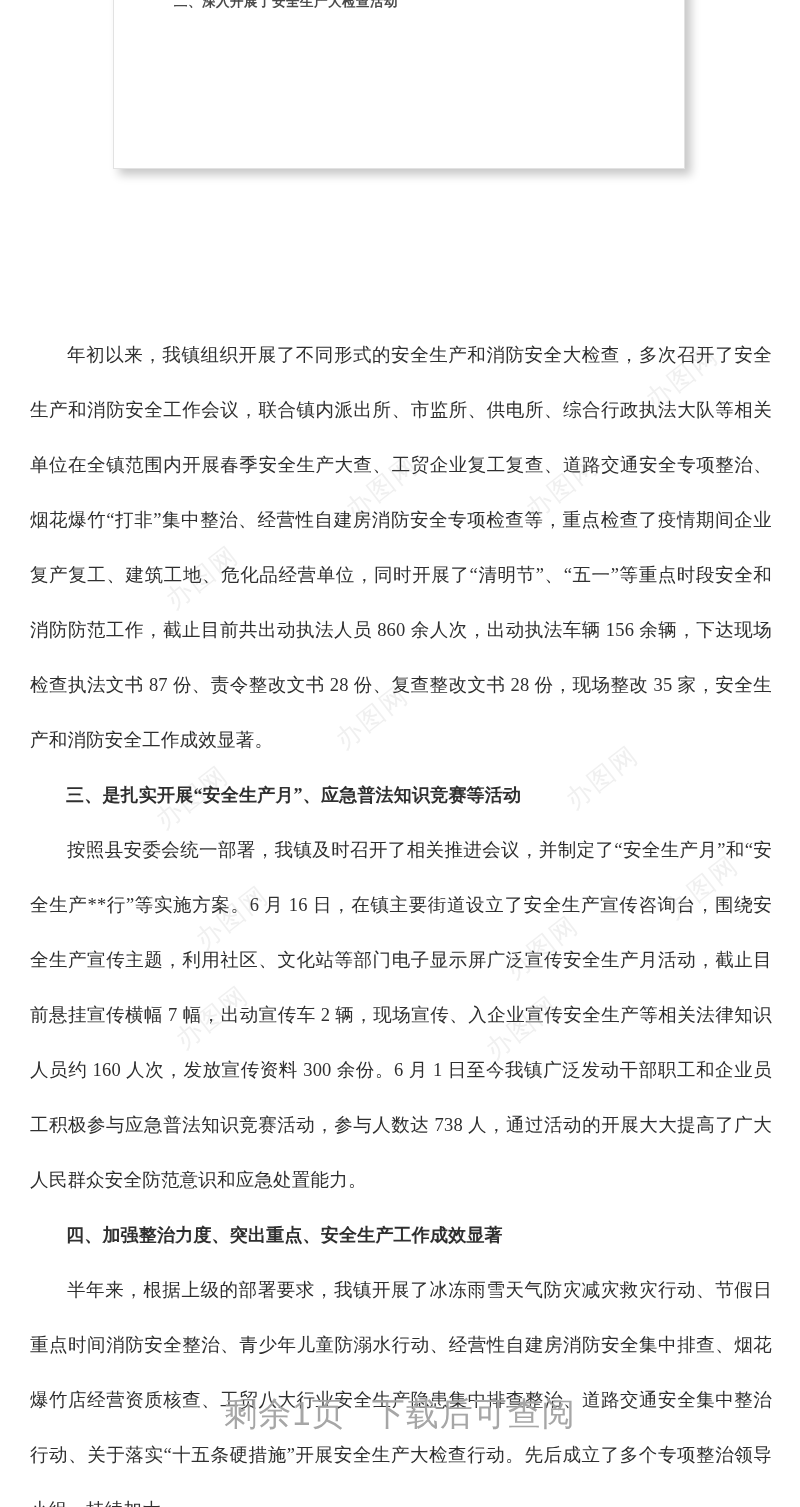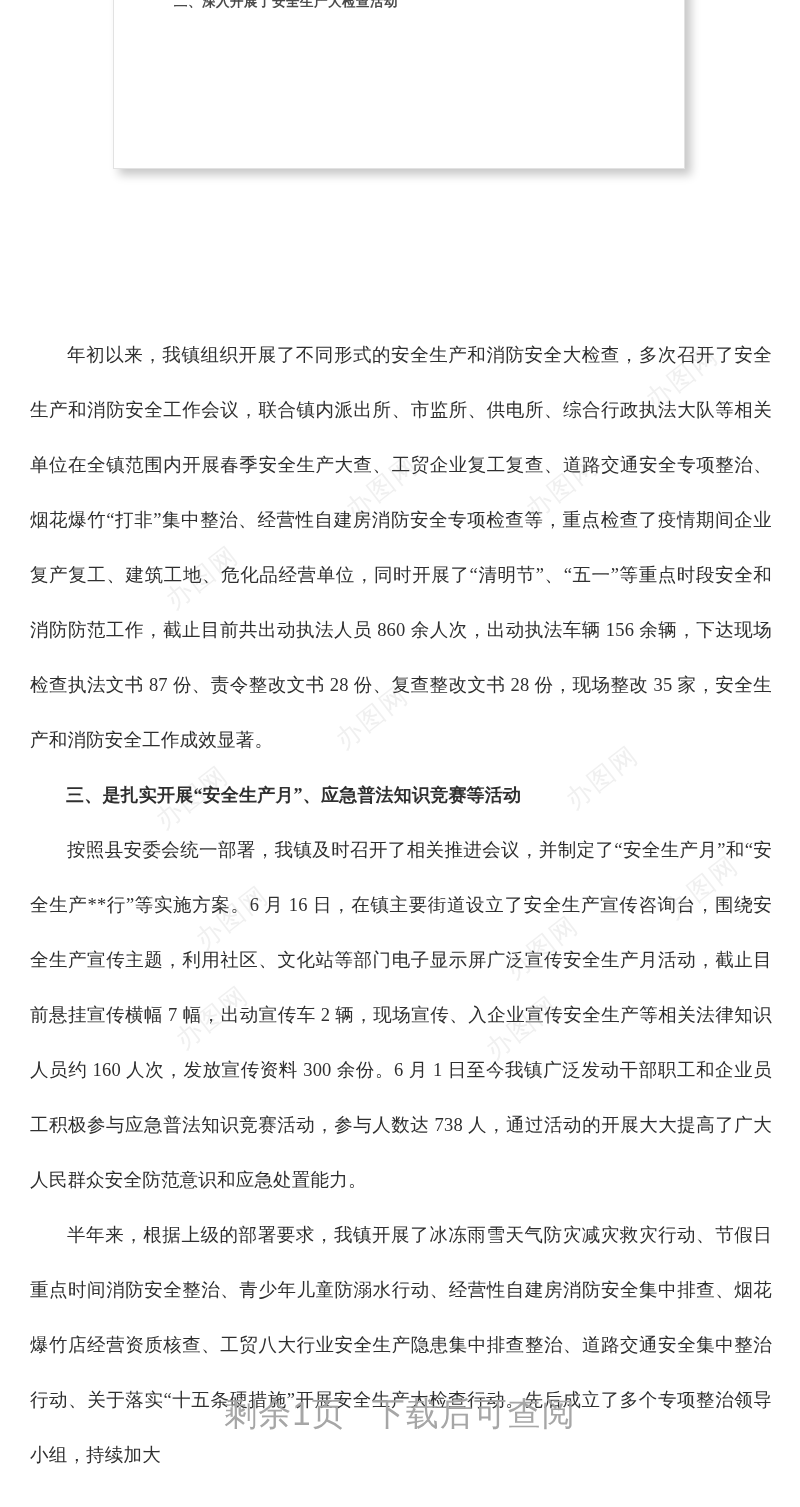--- a/index.html
+++ b/index.html
@@ -122,20 +122,21 @@
 
 <div class="doc">
   <div class="text-region">
 
     <p class="para">年初以来，我镇组织开展了不同形式的安全生产和消防安全大检查，多次召开了安全生产和消防安全工作会议，联合镇内派出所、市监所、供电所、综合行政执法大队等相关单位在全镇范围内开展春季安全生产大查、工贸企业复工复查、道路交通安全专项整治、烟花爆竹“打非”集中整治、经营性自建房消防安全专项检查等，重点检查了疫情期间企业复产复工、建筑工地、危化品经营单位，同时开展了“清明节”、“五一”等重点时段安全和消防防范工作，截止目前共出动执法人员 860 余人次，出动执法车辆 156 余辆，下达现场检查执法文书 87 份、责令整改文书 28 份、复查整改文书 28 份，现场整改 35 家，安全生产和消防安全工作成效显著。</p>
 
     <h3 class="heading">三、是扎实开展“安全生产月”、应急普法知识竞赛等活动</h3>
 
     <p class="para">按照县安委会统一部署，我镇及时召开了相关推进会议，并制定了“安全生产月”和“安全生产**行”等实施方案。6 月 16 日，在镇主要街道设立了安全生产宣传咨询台，围绕安全生产宣传主题，利用社区、文化站等部门电子显示屏广泛宣传安全生产月活动，截止目前悬挂宣传横幅 7 幅，出动宣传车 2 辆，现场宣传、入企业宣传安全生产等相关法律知识人员约 160 人次，发放宣传资料 300 余份。6 月 1 日至今我镇广泛发动干部职工和企业员工积极参与应急普法知识竞赛活动，参与人数达 738 人，通过活动的开展大大提高了广大人民群众安全防范意识和应急处置能力。</p>
 
+    <h3 class="heading">四、加强整治力度、突出重点、安全生产工作成效显著</h3>
 
     <p class="para">半年来，根据上级的部署要求，我镇开展了冰冻雨雪天气防灾减灾救灾行动、节假日重点时间消防安全整治、青少年儿童防溺水行动、经营性自建房消防安全集中排查、烟花爆竹店经营资质核查、工贸八大行业安全生产隐患集中排查整治、道路交通安全集中整治行动、关于落实“十五条硬措施”开展安全生产大检查行动。先后成立了多个专项整治领导小组，持续加大</p>
 
   </div>
 </div>
 
 <div class="watermark-layer">
   <div class="wm" style="left:340px; top:470px;">办图网</div>
   <div class="wm" style="left:520px; top:470px;">办图网</div>
   <div class="wm" style="left:160px; top:560px;">办图网</div>

